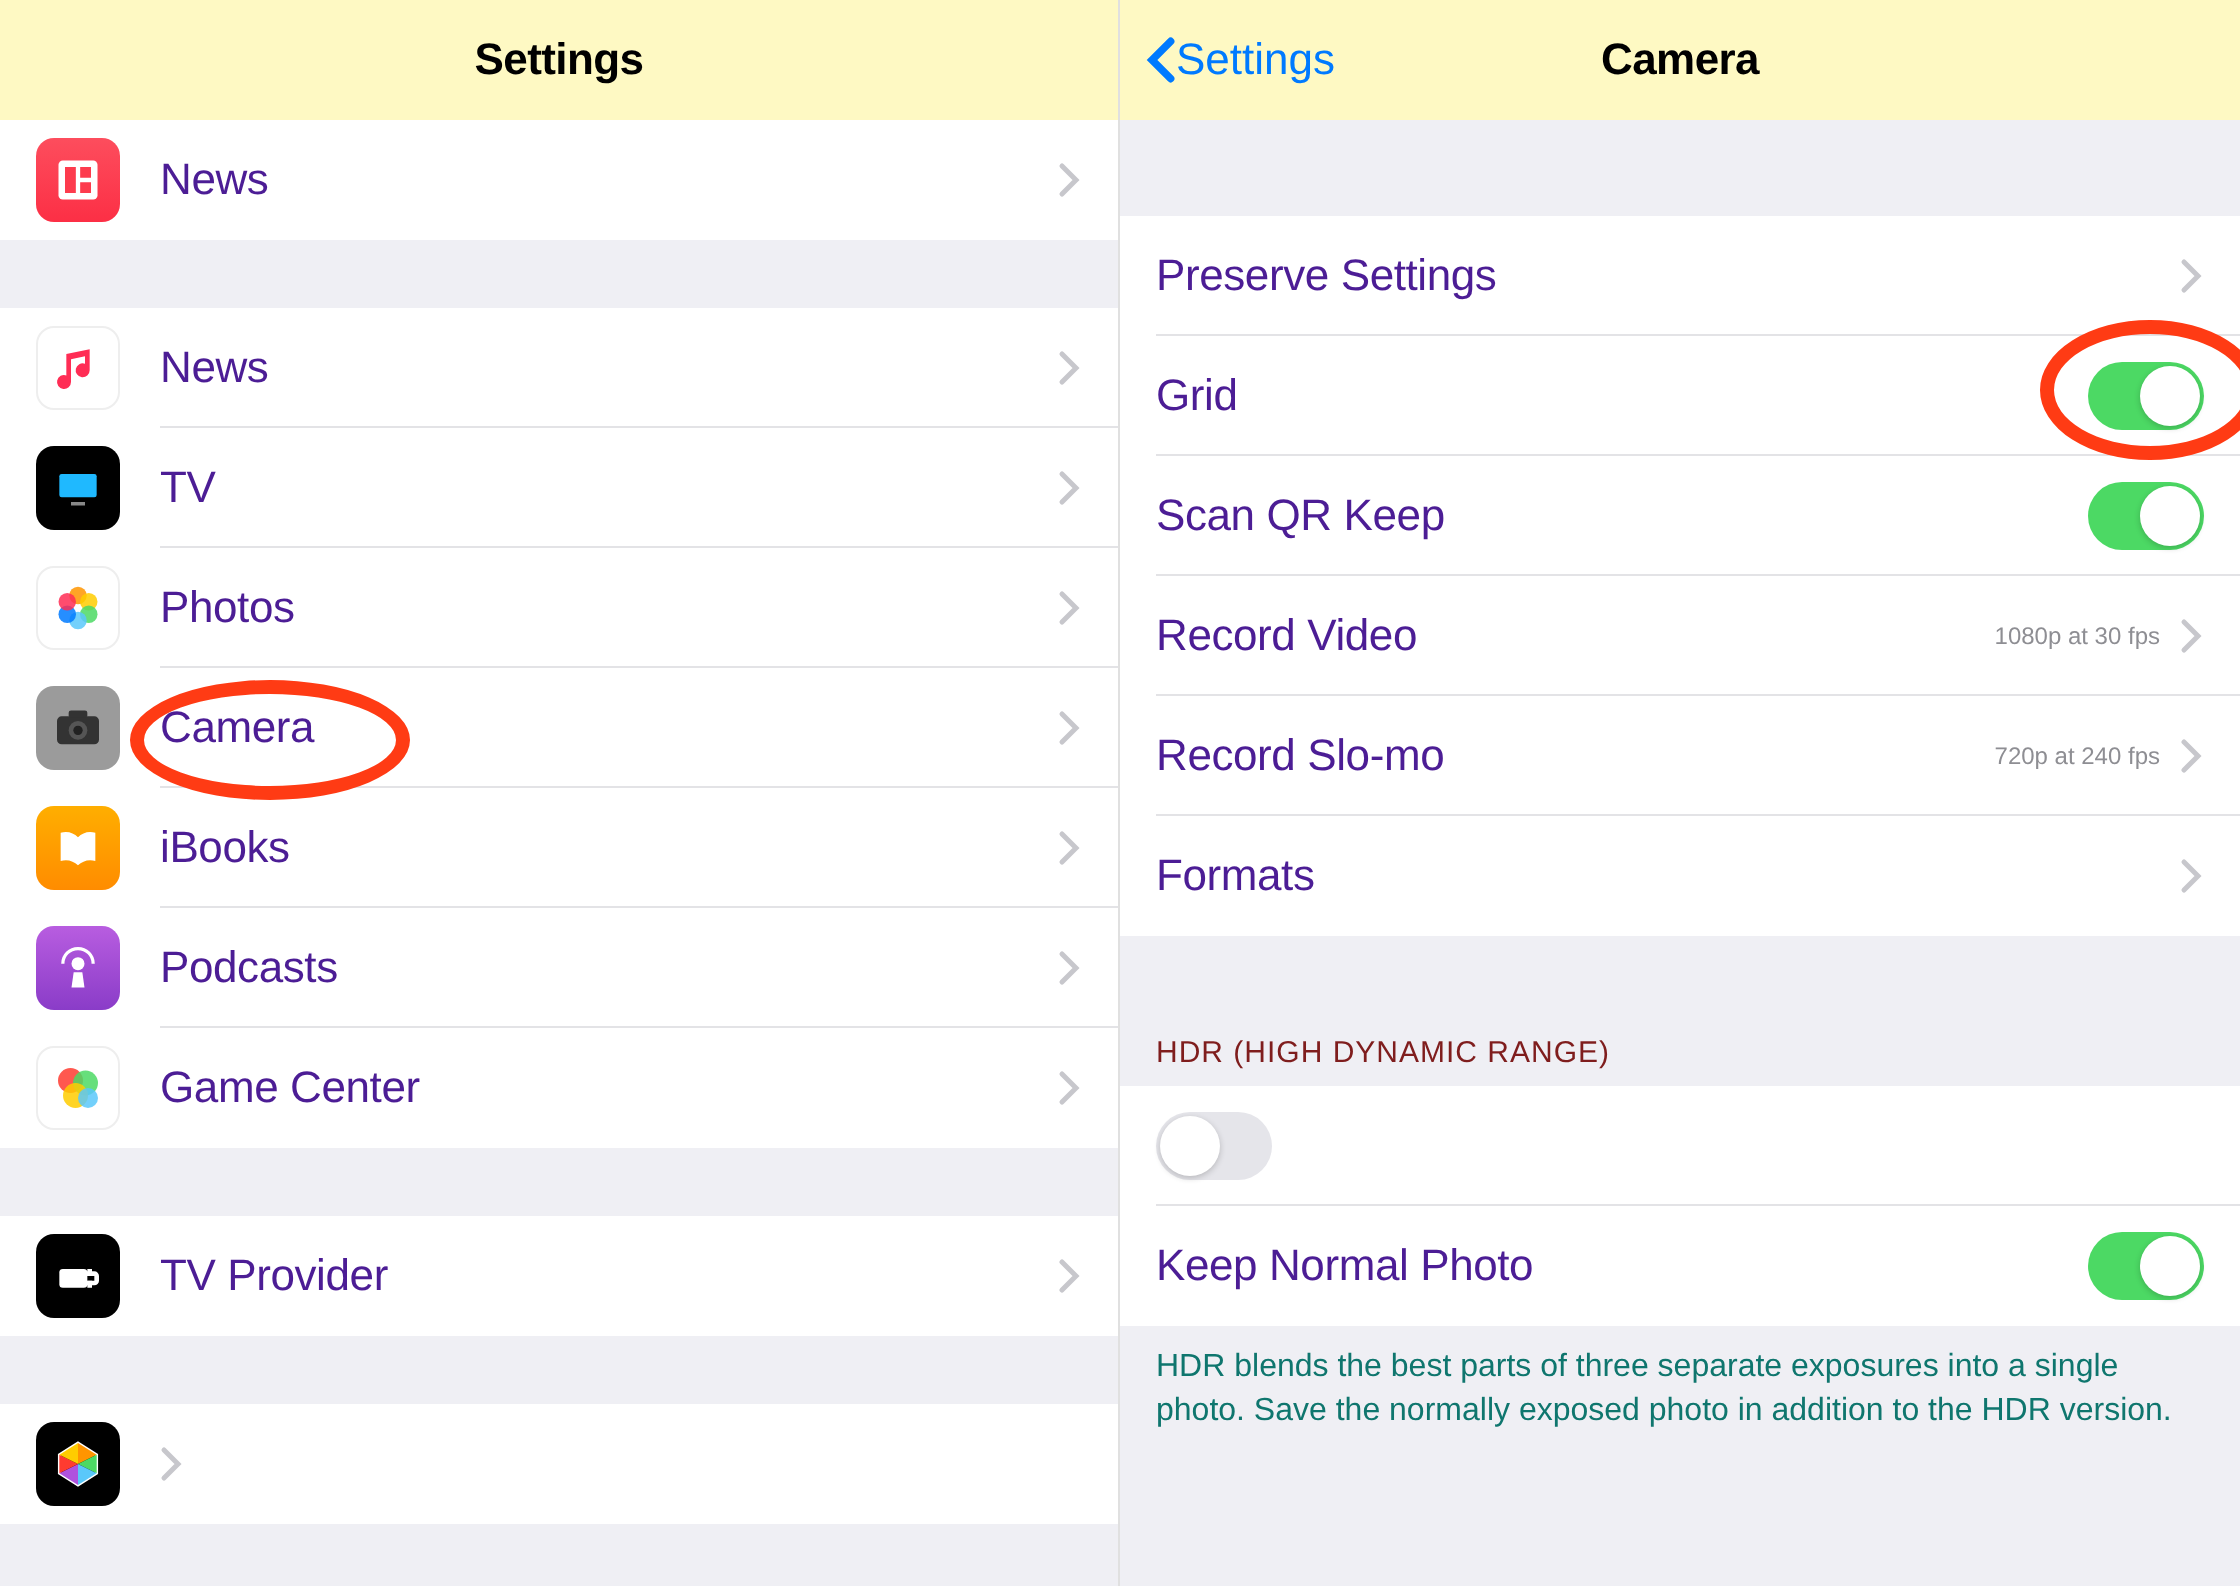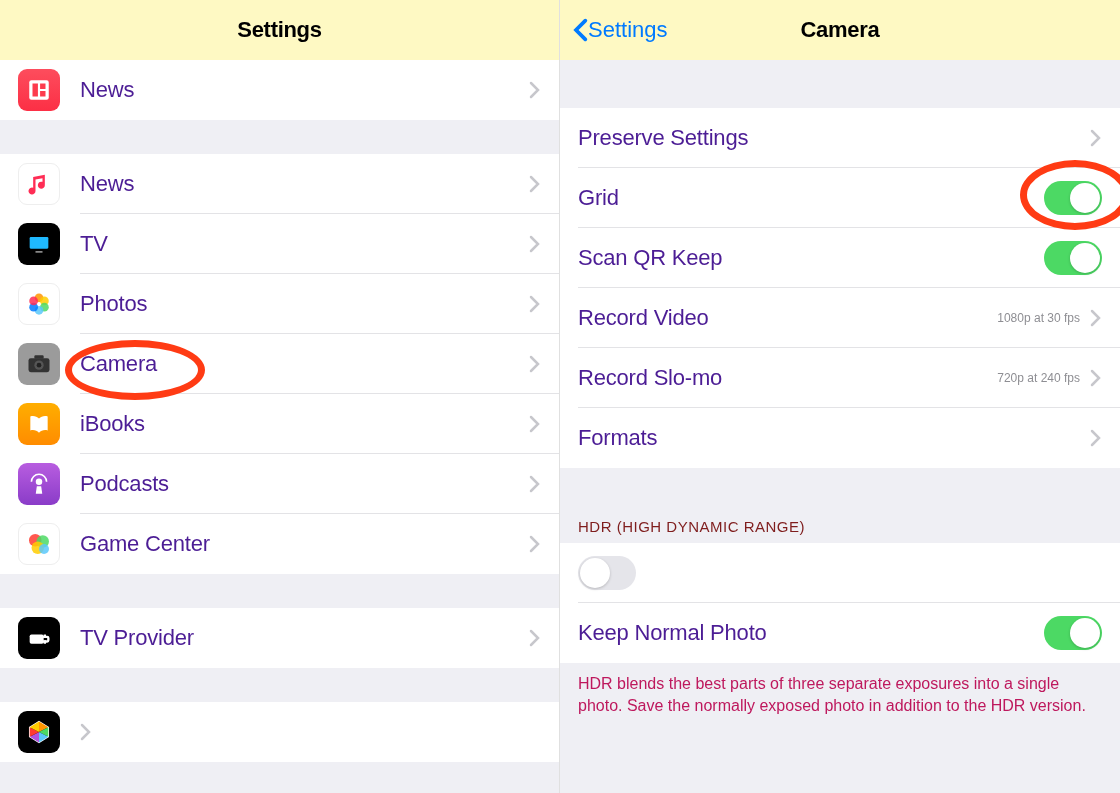--- a/index.html
+++ b/index.html
@@ -123,21 +123,21 @@
     padding: 10px 18px 8px;
     font-size: 15px;
     color: #7f1d1d;
     text-transform: uppercase;
     letter-spacing: 0.5px;
     background: transparent;
   }
   .footer-note {
     padding: 10px 18px;
     font-size: 16px;
-    color: #be185d;
+    color: #0f766e;
     line-height: 1.35;
     background: transparent;
   }
   .circle-annot {
     position: absolute;
     border: 7px solid #ff3b14;
     border-radius: 50%;
     pointer-events: none;
     z-index: 10;
   }

